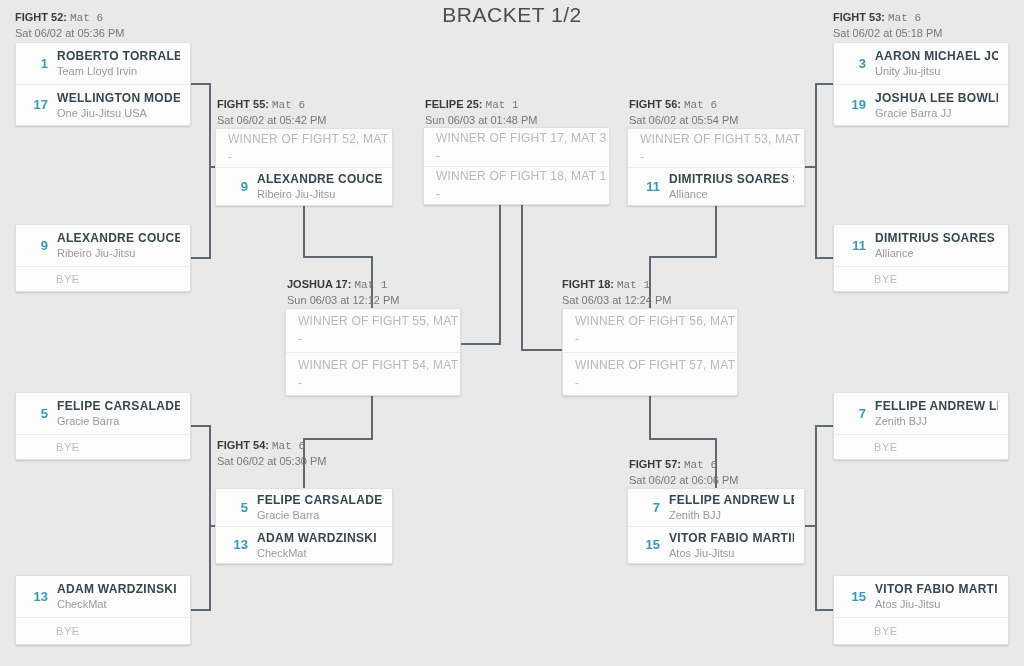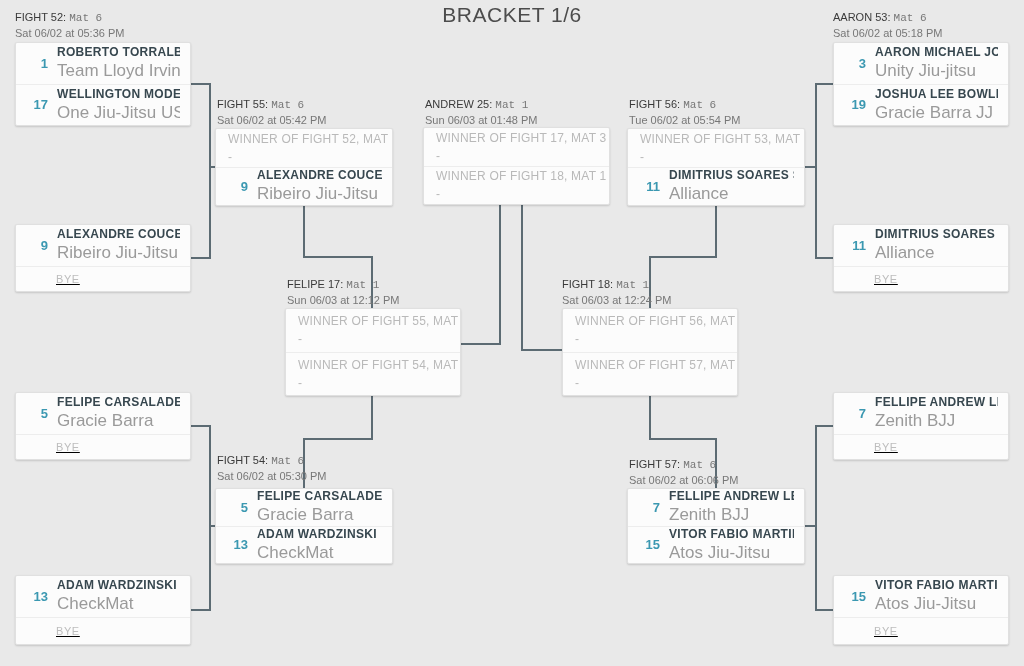--- a/index.html
+++ b/index.html
@@ -6,46 +6,46 @@
   body{
     width:1024px;height:666px;position:relative;overflow:hidden;
     background:#e9e9e9;
     font-family:"Liberation Sans", sans-serif;
   }
   .title{
     position:absolute;left:0;top:3px;width:100%;text-align:center;
     font-size:21px;color:#4c4c4c;letter-spacing:.5px;
   }
   .fight-header{position:absolute;font-size:11px;line-height:15px;white-space:nowrap;}
-  .fl{font-weight:normal;color:#3a3a3a;}
+  .fl{font-weight:bold;color:#3a3a3a;}
   .fm{color:#777;font-family:Liberation Mono, monospace;}
   .fd{color:#777;}
   .box{
     position:absolute;box-sizing:border-box;
     background:#fcfcfc;border:1px solid #e0e0e0;border-radius:2px;
     box-shadow:0 1px 2px rgba(0,0,0,.15);
     display:flex;flex-direction:column;
   }
   .slot{box-sizing:border-box;display:flex;align-items:center;padding:0 10px;overflow:hidden;}
   .slot + .slot{border-top:1px solid #ededed;}
   .s42{height:42px}.s39{height:39px}.s44{height:44px}.s38{height:38px}.s26{height:26px}.s28{height:28px}
   .seed{width:22px;text-align:right;margin-right:9px;color:#3b98b1;font-weight:bold;font-size:13px;flex:none;}
   .pcol{display:flex;flex-direction:column;min-width:0;}
   .name{color:#37474f;font-weight:bold;font-size:12px;letter-spacing:.3px;white-space:nowrap;overflow:hidden;}
-  .team{color:#9a9a9a;font-size:17px;margin-top:2px;white-space:nowrap;overflow:hidden;}
+  .team{color:#9a9a9a;font-size:11px;margin-top:2px;white-space:nowrap;overflow:hidden;}
   .winner{flex-direction:column;align-items:flex-start;justify-content:center;padding:0 12px;gap:4px;}
   .wtext,.wdash{color:#b9b9b9;font-size:12px;letter-spacing:.2px;white-space:nowrap;}
-  .bye-slot{padding-left:40px;text-decoration:underline;}
+  .bye-slot{padding-left:40px;}
   .bye{color:#bdbdbd;font-size:11px;letter-spacing:.6px;}
   .line{position:absolute;background:#5c6b73;}
 </style>
 </head>
 <body>
 
-<div class="title">BRACKET 1/6</div>
+<div class="title">BRACKET 1/2</div>
 
 <div class="line" style="left:191px;top:83px;width:18px;height:2px"></div>
 <div class="line" style="left:209px;top:83px;width:2px;height:176px"></div>
 <div class="line" style="left:209px;top:166px;width:8px;height:2px"></div>
 <div class="line" style="left:191px;top:257px;width:18px;height:2px"></div>
 <div class="line" style="left:191px;top:425px;width:18px;height:2px"></div>
 <div class="line" style="left:209px;top:425px;width:2px;height:186px"></div>
 <div class="line" style="left:209px;top:525px;width:8px;height:2px"></div>
 <div class="line" style="left:191px;top:609px;width:18px;height:2px"></div>
 <div class="line" style="left:815px;top:83px;width:18px;height:2px"></div>
@@ -71,44 +71,44 @@
 <div class="line" style="left:499px;top:205px;width:2px;height:140px"></div>
 <div class="line" style="left:461px;top:343px;width:40px;height:2px"></div>
 <div class="line" style="left:521px;top:205px;width:2px;height:146px"></div>
 <div class="line" style="left:521px;top:349px;width:43px;height:2px"></div>
 
 <div class="fight-header" style="left:15px;top:10px">
   <div><span class="fl">FIGHT 52:</span> <span class="fm">Mat 6</span></div>
   <div class="fd">Sat 06/02 at 05:36 PM</div>
 </div>
 <div class="fight-header" style="left:833px;top:10px">
-  <div><span class="fl">AARON 53:</span> <span class="fm">Mat 6</span></div>
+  <div><span class="fl">FIGHT 53:</span> <span class="fm">Mat 6</span></div>
   <div class="fd">Sat 06/02 at 05:18 PM</div>
 </div>
 <div class="fight-header" style="left:217px;top:97px">
   <div><span class="fl">FIGHT 55:</span> <span class="fm">Mat 6</span></div>
   <div class="fd">Sat 06/02 at 05:42 PM</div>
 </div>
 <div class="fight-header" style="left:425px;top:97px">
-  <div><span class="fl">ANDREW 25:</span> <span class="fm">Mat 1</span></div>
+  <div><span class="fl">FELIPE 25:</span> <span class="fm">Mat 1</span></div>
   <div class="fd">Sun 06/03 at 01:48 PM</div>
 </div>
 <div class="fight-header" style="left:629px;top:97px">
   <div><span class="fl">FIGHT 56:</span> <span class="fm">Mat 6</span></div>
-  <div class="fd">Tue 06/02 at 05:54 PM</div>
+  <div class="fd">Sat 06/02 at 05:54 PM</div>
 </div>
 <div class="fight-header" style="left:287px;top:277px">
-  <div><span class="fl">FELIPE 17:</span> <span class="fm">Mat 1</span></div>
+  <div><span class="fl">JOSHUA 17:</span> <span class="fm">Mat 1</span></div>
   <div class="fd">Sun 06/03 at 12:12 PM</div>
 </div>
 <div class="fight-header" style="left:562px;top:277px">
   <div><span class="fl">FIGHT 18:</span> <span class="fm">Mat 1</span></div>
   <div class="fd">Sat 06/03 at 12:24 PM</div>
 </div>
-<div class="fight-header" style="left:217px;top:453px">
+<div class="fight-header" style="left:217px;top:438px">
   <div><span class="fl">FIGHT 54:</span> <span class="fm">Mat 6</span></div>
   <div class="fd">Sat 06/02 at 05:30 PM</div>
 </div>
 <div class="fight-header" style="left:629px;top:457px">
   <div><span class="fl">FIGHT 57:</span> <span class="fm">Mat 6</span></div>
   <div class="fd">Sat 06/02 at 06:06 PM</div>
 </div>
 
 <div class="box" style="left:15px;top:42px;width:176px;height:84px">
   <div class="slot s42">

